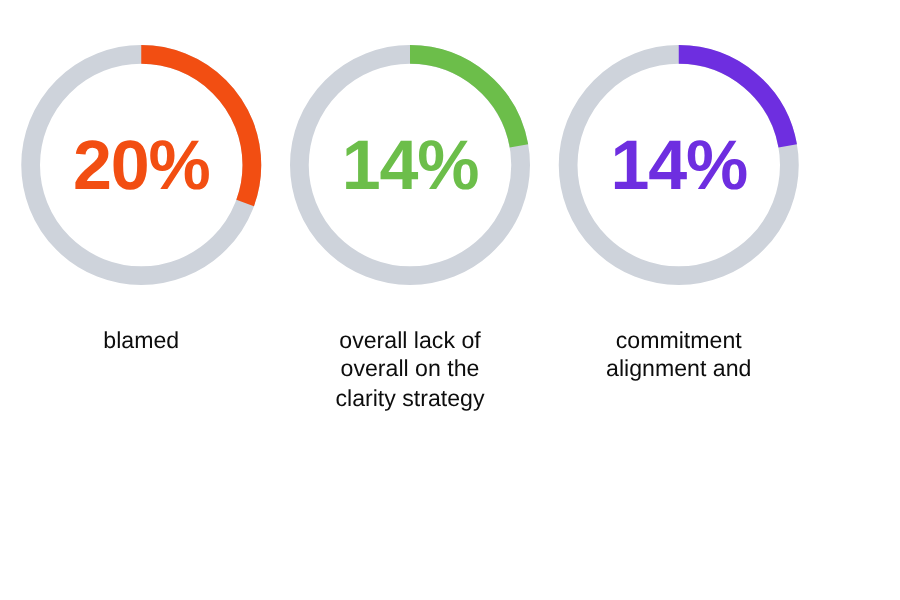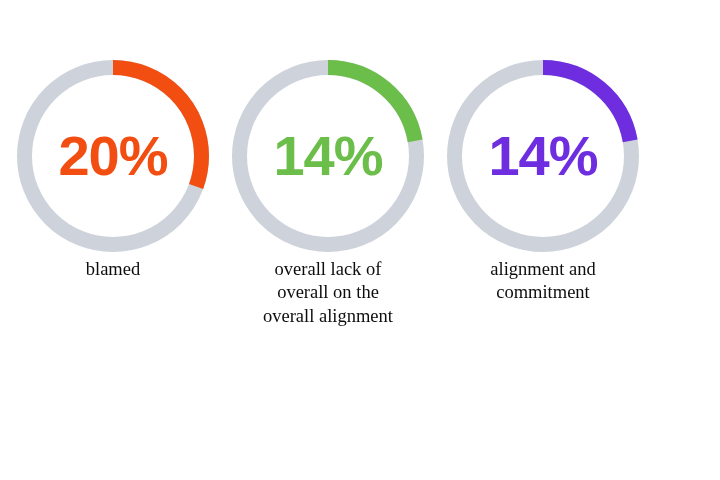--- a/index.html
+++ b/index.html
@@ -14,21 +14,21 @@
     overflow: hidden;
   }
   #infographic {
     position: relative;
     width: 656px;
     height: 480px;
     display: flex;
     flex-direction: row;
     align-items: flex-start;
     justify-content: center;
-    padding-top: 58px;
+    padding-top: 34px;
     box-sizing: border-box;
   }
   .stat-card {
     width: 215px;
     display: flex;
     flex-direction: column;
     align-items: center;
   }
   .ring-wrap {
     position: relative;
@@ -49,28 +49,27 @@
     display: flex;
     align-items: center;
     justify-content: center;
     font-size: 56px;
     font-weight: bold;
     letter-spacing: -1px;
     line-height: 1;
     user-select: none;
   }
   .caption {
-    margin-top: 4px;
+    margin-top: 30px;
     text-align: center;
     font-size: 18.5px;
     line-height: 1.26;
     color: #0d0d0d;
     max-width: 206px;
     font-weight: normal;
-    font-family: Liberation Serif, serif;
   }
   .caption .cap-line {
     display: block;
     white-space: nowrap;
   }
 </style>
 </head>
 <body style="background: rgb(255, 255, 255);">
 
 <div id="infographic">
@@ -92,31 +91,31 @@
     <div class="ring-wrap">
       <svg class="ring-svg" viewBox="0 0 196 196">
         <circle class="ring-track" cx="98" cy="98" r="88.5" fill="none" stroke-width="15" stroke="#ced3db"></circle>
         <circle class="ring-progress" cx="98" cy="98" r="88.5" fill="none" stroke-width="15" stroke-linecap="butt" transform="rotate(-90 98 98)" stroke="#6cbe4a" stroke-dasharray="123.56931104119853 432.4925886441949"></circle>
       </svg>
       <div class="ring-value" style="color: rgb(108, 190, 74);">14%</div>
     </div>
     <div class="caption">
       <span class="cap-line">overall lack of</span>
       <span class="cap-line">overall on the</span>
-      <span class="cap-line">overall alignment</span>
+      <span class="cap-line">clarity strategy</span>
     </div>
   </div>
 
   <div class="stat-card">
     <div class="ring-wrap">
       <svg class="ring-svg" viewBox="0 0 196 196">
         <circle class="ring-track" cx="98" cy="98" r="88.5" fill="none" stroke-width="15" stroke="#ced3db"></circle>
         <circle class="ring-progress" cx="98" cy="98" r="88.5" fill="none" stroke-width="15" stroke-linecap="butt" transform="rotate(-90 98 98)" stroke="#6e2ee0" stroke-dasharray="123.56931104119853 432.4925886441949"></circle>
       </svg>
       <div class="ring-value" style="color: rgb(110, 46, 224);">14%</div>
     </div>
     <div class="caption">
+      <span class="cap-line">commitment</span>
       <span class="cap-line">alignment and</span>
-      <span class="cap-line">commitment</span>
     </div>
   </div>
 
 </div>
 
 </body></html>

